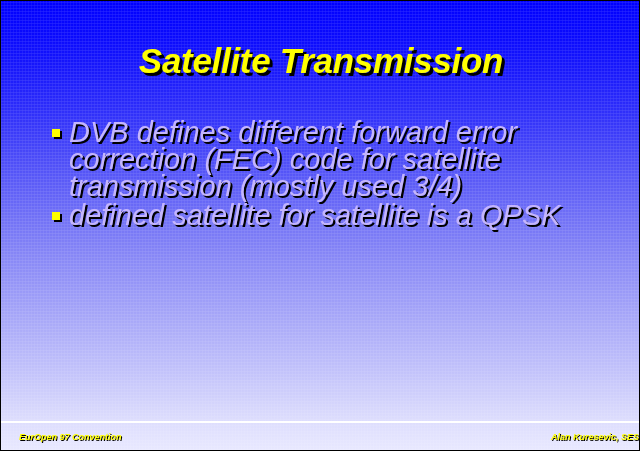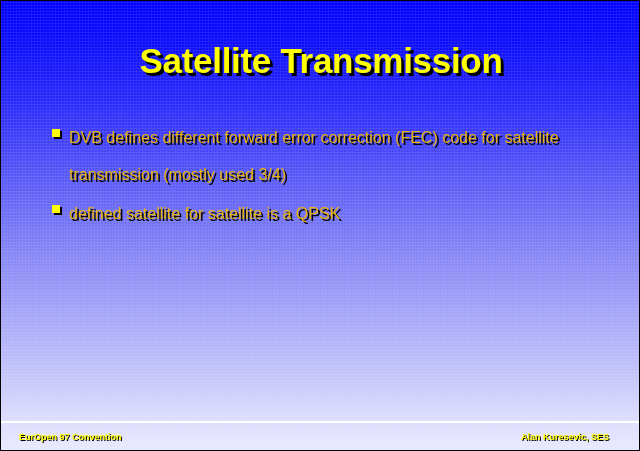--- a/index.html
+++ b/index.html
@@ -62,20 +62,21 @@
         rgba(255,255,255,0.40) 1px,
         rgba(0,0,0,0) 1px,
         rgba(0,0,0,0) 3px
       );
     pointer-events: none;
   }
 
   .content {
     position: absolute;
     inset: 0;
+    font-style: italic;
   }
 
   
   .title {
     position: absolute;
     top: 41px;
     left: 0;
     width: 640px;
     text-align: center;
     font-size: 35px;
@@ -107,24 +108,24 @@
     left: 3px;
     top: 10px;
     width: 8px;
     height: 8px;
     background: #ffff00;
     box-shadow: 2px 2px 0 #000000;
   }
 
   .bullet-text {
     display: block;
-    font-size: 16px;
-    line-height: 37px;
+    font-size: 29px;
+    line-height: 27px;
     font-weight: normal;
-    color: #eab308;
+    color: #c4b5fd;
     text-shadow: 2px 2px 0 #000000;
   }
 
   
   .footer-rule {
     position: absolute;
     left: 0;
     top: 420px;
     width: 640px;
     height: 2px;
@@ -145,21 +146,21 @@
     top: 0;
     font-size: 9px;
     line-height: 12px;
     font-weight: bold;
     color: #ffff00;
     text-shadow: 1px 1px 0 #000000;
     white-space: nowrap;
   }
 
   .footer-left  { left: 18px; }
-  .footer-right { right: 32px; text-align: center; }
+  .footer-right { right: 2px; text-align: center; }
 </style>
 </head>
 <body>
 
 <div class="slide">
   <div class="slide-bg"></div>
   <div class="slide-dither"></div>
 
   <div class="content">
 

